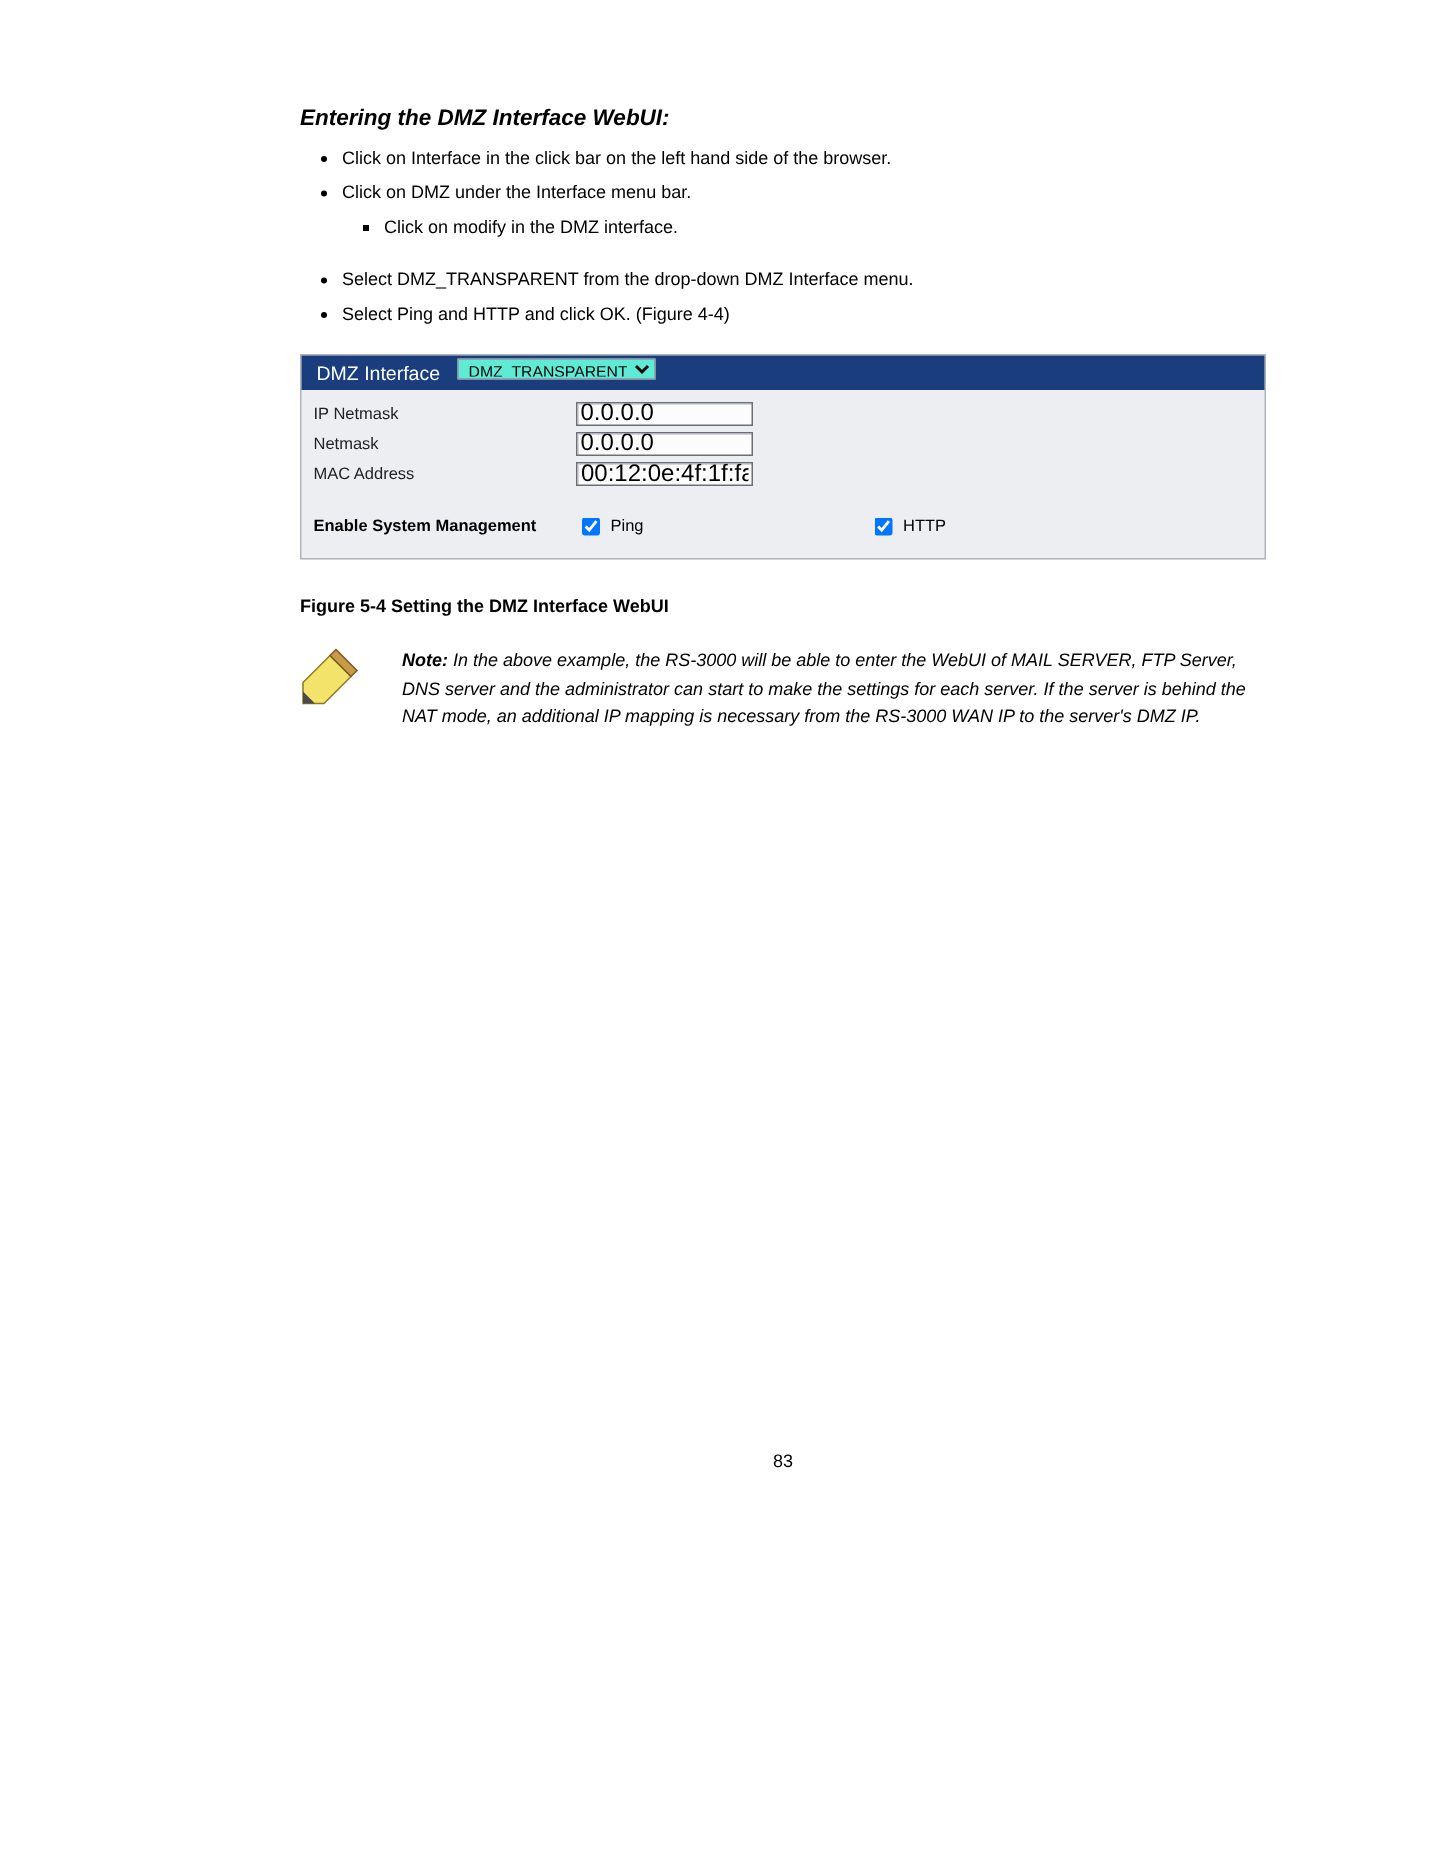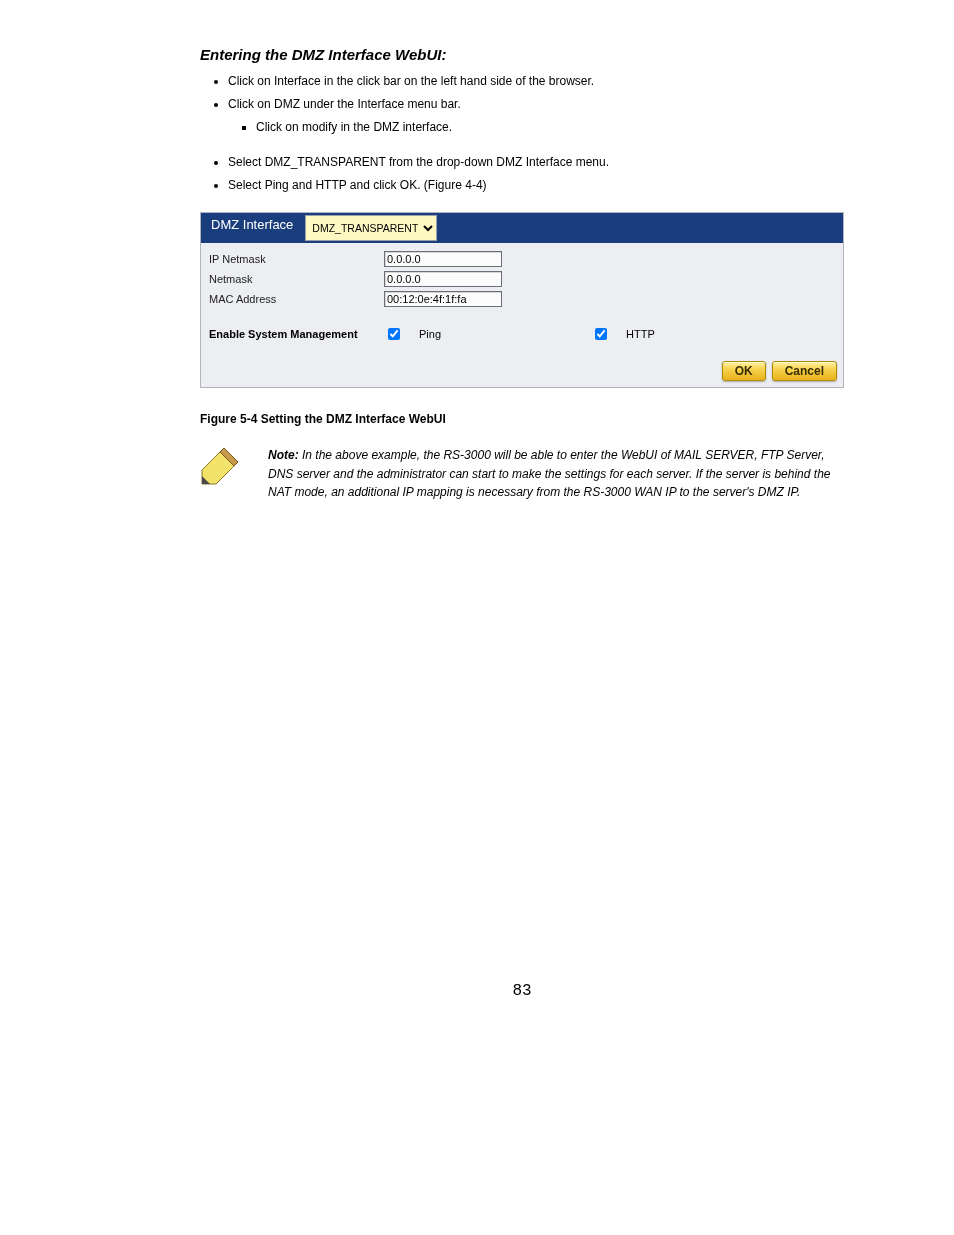--- a/index.html
+++ b/index.html
@@ -6,21 +6,21 @@
   body {
     margin: 0;
     padding: 0;
     font-family: Arial, Helvetica, sans-serif;
     font-size: 12px;
     color: #000;
     background: #fff;
     width: 954px;
   }
   .page {
-    padding: 46px 110px 70px 200px;
+    padding: 70px 110px 70px 200px;
   }
   .page-title {
     font-size: 15px;
     font-weight: bold;
     font-style: italic;
     margin-bottom: 10px;
   }
   ul.outer, ul.inner { margin: 0; padding-left: 28px; }
   ul.outer { list-style-type: disc; }
   ul.inner { list-style-type: square; margin-top: 6px; margin-bottom: 19px; }
@@ -40,44 +40,44 @@
     padding: 0;
     display: flex;
     align-items: stretch;
   }
   .ui-header-label {
     display: inline-block;
     padding: 4px 10px;
     font-size: 13px;
   }
   .ui-header-select {
-    background: #fef9c3;
+    background: #5eead4;
     color: #000;
     border: 1px solid #9aa0aa;
     font-size: 10.5px;
     padding: 1px 2px;
     margin: 2px;
-    height: 26px;
+    height: 14px;
   }
   .form-rows { padding: 6px 8px 2px 8px; }
   .form-row { display: flex; align-items: center; padding: 2px 0; }
   .form-row .lbl { width: 175px; color: #222; }
   .form-row input[type="text"] {
     width: 118px;
     height: 16px;
-    font-size: 11px;
+    font-size: 16px;
     padding: 0 2px;
     border: 1px solid #6a6e78;
     background: #fcfcfc;
     box-shadow: inset 1px 1px 0 rgba(0,0,0,0.15);
   }
   .mgmt-row { display: flex; align-items: center; padding: 14px 8px 12px 8px; }
   .mgmt-lbl { width: 175px; font-weight: bold; }
   .mgmt-opts { display: flex; gap: 150px; }
-  .mgmt-opt { display: flex; align-items: center; gap: 16px; }
+  .mgmt-opt { display: flex; align-items: center; gap: 4px; }
   .mgmt-opt input { width: 12px; height: 12px; }
   .ui-footer {
     display: flex;
     justify-content: flex-end;
     gap: 6px;
     padding: 6px 6px;
   }
   .yellow-btn {
     border: 1px solid #b08a00;
     border-radius: 3px;
@@ -150,37 +150,33 @@
         <label class="mgmt-opt">
           <input type="checkbox" checked="" style="">
           <span>Ping</span>
         </label>
         <label class="mgmt-opt">
           <input type="checkbox" checked="" style="">
           <span>HTTP</span>
         </label>
       </div>
     </div>
-    <div class="ui-footer">
-      <button class="yellow-btn">OK</button>
-      <button class="yellow-btn">Cancel</button>
-    </div>
   </div>
 
   <div class="after-figure">
     <b>Figure 5-4 Setting the DMZ Interface WebUI</b>
   </div>
 
   <div class="note-block">
     <svg class="pencil-icon" viewBox="0 0 40 40">
       <polygon points="2,24 20,6 34,20 16,38 2,38" fill="#f4e36b" stroke="#8a7a20" stroke-width="1"></polygon>
       <polygon points="24,2 38,16 34,20 20,6" fill="#c69a4b" stroke="#7a5a20" stroke-width="1"></polygon>
       <polygon points="2,38 2,30 10,38" fill="#4a4a4a"></polygon>
     </svg>
     <div style="line-height:1.55;">
       <span class="ital"><b>Note:</b></span>
       <span class="ital">In the above example, the RS-3000 will be able to enter the WebUI of MAIL SERVER, FTP Server, DNS server and the administrator can start to make the settings for each server. If the server is behind the NAT mode, an additional IP mapping is necessary from the RS-3000 WAN IP to the server's DMZ IP.</span>
     </div>
   </div>
 
-  <div style="text-align:center; margin-top:480px; font-size:16px;font-family:Liberation Mono, monospace;">83</div>
+  <div style="text-align:center; margin-top:480px; font-size:12px;">83</div>
 
 </div>
 
 </body></html>

